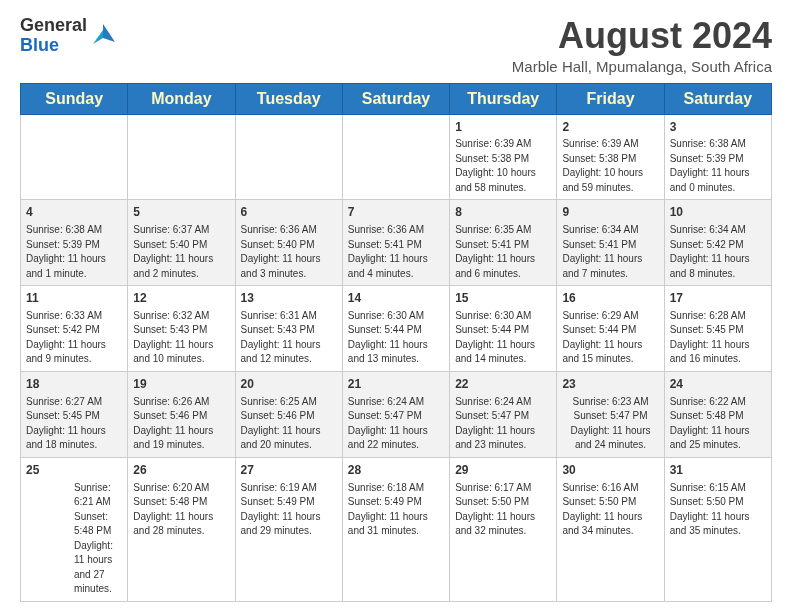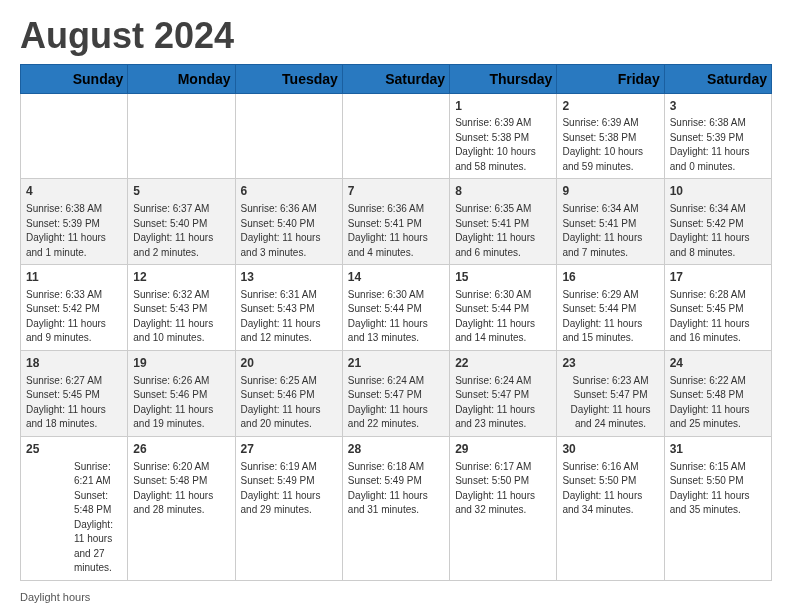--- a/index.html
+++ b/index.html
@@ -48,25 +48,25 @@
       margin-top: 2px;
     }
     .calendar {
       width: 100%;
       border-collapse: collapse;
       margin-top: 8px;
       font-size: 11px;
     }
     .calendar thead tr th {
       background-color: #2979c0;
-      color: #000000;
+      color: #fef9c3;
       font-weight: bold;
-      font-size: 14px;
+      font-size: 16px;
       padding: 6px 4px;
-      text-align: right;
+      text-align: center;
       border: 1px solid #1a5fa0;
     }
     .calendar tbody tr td {
       vertical-align: top;
       border: 1px solid #ccc;
       padding: 4px 5px;
       min-height: 80px;
       width: calc(100% / 7);
       background: #fff;
       color: #333;
@@ -91,22 +91,34 @@
       color: #555;
     }
     .empty-cell {
       background: #fff !important;
     }
   </style>
 </head>
 <body>
 
 <div class="header-area">
+  <div class="logo">
+    <div class="logo-text">
+      <span class="general">General</span><br>
+      <span class="blue">Blue</span>
+    </div>
+
+    <svg class="logo-icon" viewBox="0 0 28 28" xmlns="http://www.w3.org/2000/svg">
+      <polygon points="14,2 26,20 14,16" fill="#2979c0"></polygon>
+      <polygon points="14,8 4,22 14,16" fill="#1a9fd4"></polygon>
+    </svg>
+  </div>
   <div class="title-area">
     <div class="main-title">August 2024</div>
+    <div class="subtitle">Marble Hall, Mpumalanga, South Africa</div>
   </div>
 </div>
 
 <table class="calendar">
   <thead>
     <tr>
     <th>Sunday</th>
         <th>Monday</th>
         <th>Tuesday</th>
         <th>Saturday</th>

